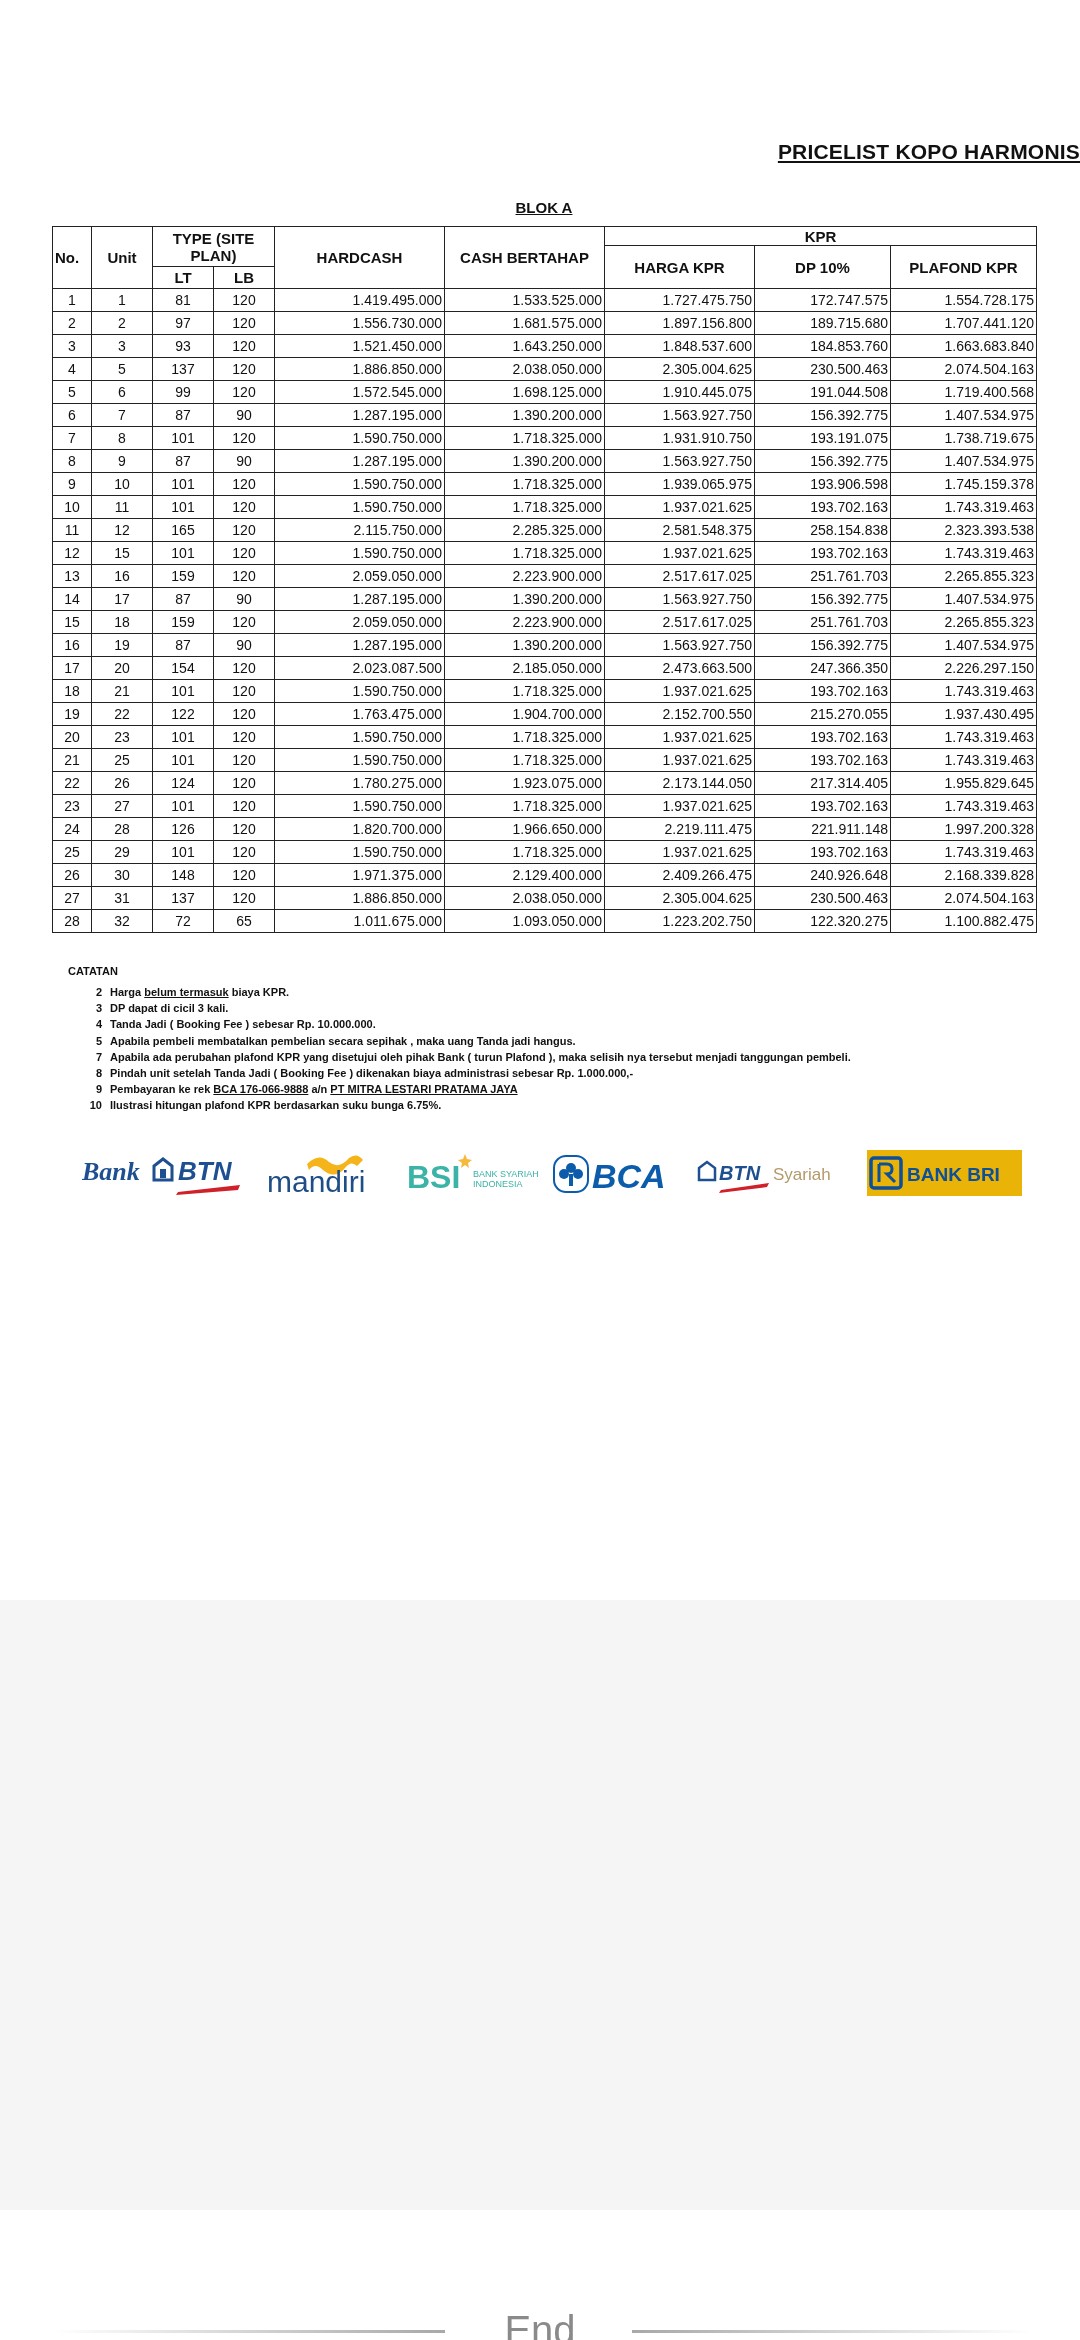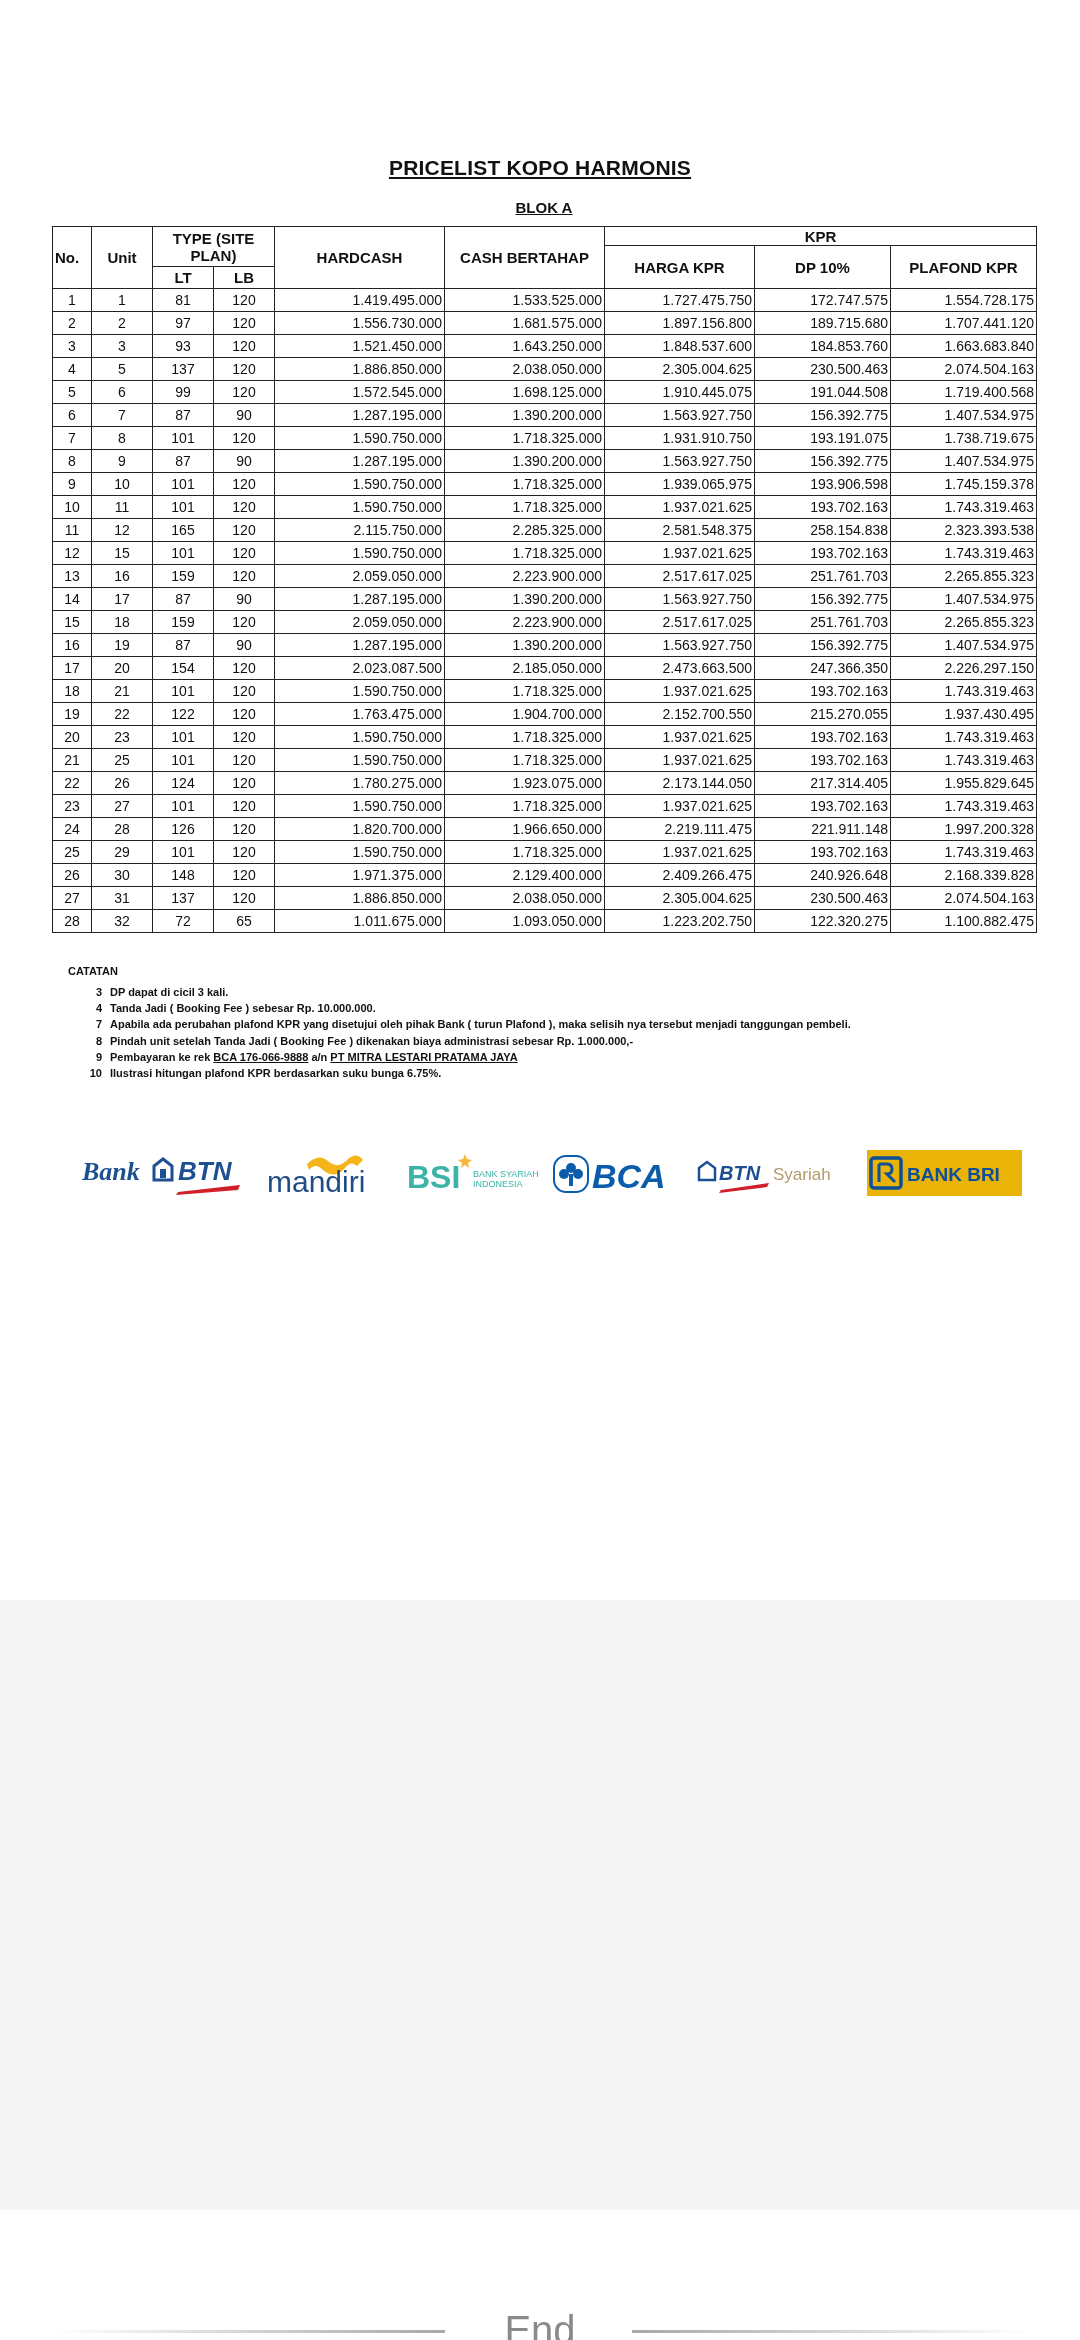--- a/index.html
+++ b/index.html
@@ -1,19 +1,19 @@
 <!DOCTYPE html>
 <html><head>
 <meta charset="utf-8">
 <style>
   html, body { margin:0; padding:0; }
   body { width:1080px; height:2340px; background:#ffffff; position:relative; overflow:hidden;
          font-family:"Liberation Sans", sans-serif; color:#111; }
   .doc { position:absolute; left:0; top:0; width:1080px; height:1600px; background:#fff; }
-  .title { position:absolute; top:156px; left:0; width:1080px; text-align:center; font-weight:bold;
+  .title { position:absolute; top:140px; left:0; width:1080px; text-align:right; font-weight:bold;
            font-size:21px; text-decoration:underline; letter-spacing:0.2px; }
   .subtitle { position:absolute; top:199px; left:0; width:1088px; text-align:center; font-weight:bold;
               font-size:15px; text-decoration:underline; }
   table.price { position:absolute; left:52px; top:226px; width:984px; border-collapse:collapse;
                 font-size:14px; table-layout:fixed; }
   table.price th, table.price td { border:1.5px solid #222; padding:0 2px; }
   table.price th { font-size:15px; font-weight:bold; text-align:center; }
   table.price td { height:22px; line-height:22px; }
   table.price td.c { text-align:center; }
   table.price td.r { text-align:right; padding-right:2px; }
@@ -378,22 +378,24 @@
           <td class="r">1.223.202.750</td>
           <td class="r">122.320.275</td>
           <td class="r">1.100.882.475</td>
         </tr>
       </tbody>
   </table>
 
   <div class="notes">
     <div class="head">CATATAN</div>
     <ol id="notes-list">
+        <li><span class="n">2</span><span>Harga </span><u>belum termasuk</u><span> biaya KPR.</span></li>
         <li><span class="n">3</span><span>DP dapat di cicil 3 kali.</span></li>
         <li><span class="n">4</span><span>Tanda Jadi ( Booking Fee ) sebesar Rp. 10.000.000.</span></li>
+        <li><span class="n">5</span><span>Apabila pembeli membatalkan pembelian secara sepihak , maka uang Tanda jadi hangus.</span></li>
         <li><span class="n">7</span><span>Apabila ada perubahan plafond KPR yang disetujui oleh pihak Bank ( turun Plafond ), maka selisih nya tersebut menjadi tanggungan pembeli.</span></li>
         <li><span class="n">8</span><span>Pindah unit setelah Tanda Jadi ( Booking Fee ) dikenakan biaya administrasi sebesar Rp. 1.000.000,-</span></li>
         <li><span class="n">9</span><span>Pembayaran ke rek </span><u>BCA 176-066-9888</u><span> a/n </span><u>PT MITRA LESTARI PRATAMA JAYA</u></li>
         <li><span class="n">10</span><span>Ilustrasi hitungan plafond KPR berdasarkan suku bunga 6.75%.</span></li>
       </ol>
   </div>
 
   <div class="logos">
 
     <div class="logo" style="left:10px;width:165px">

